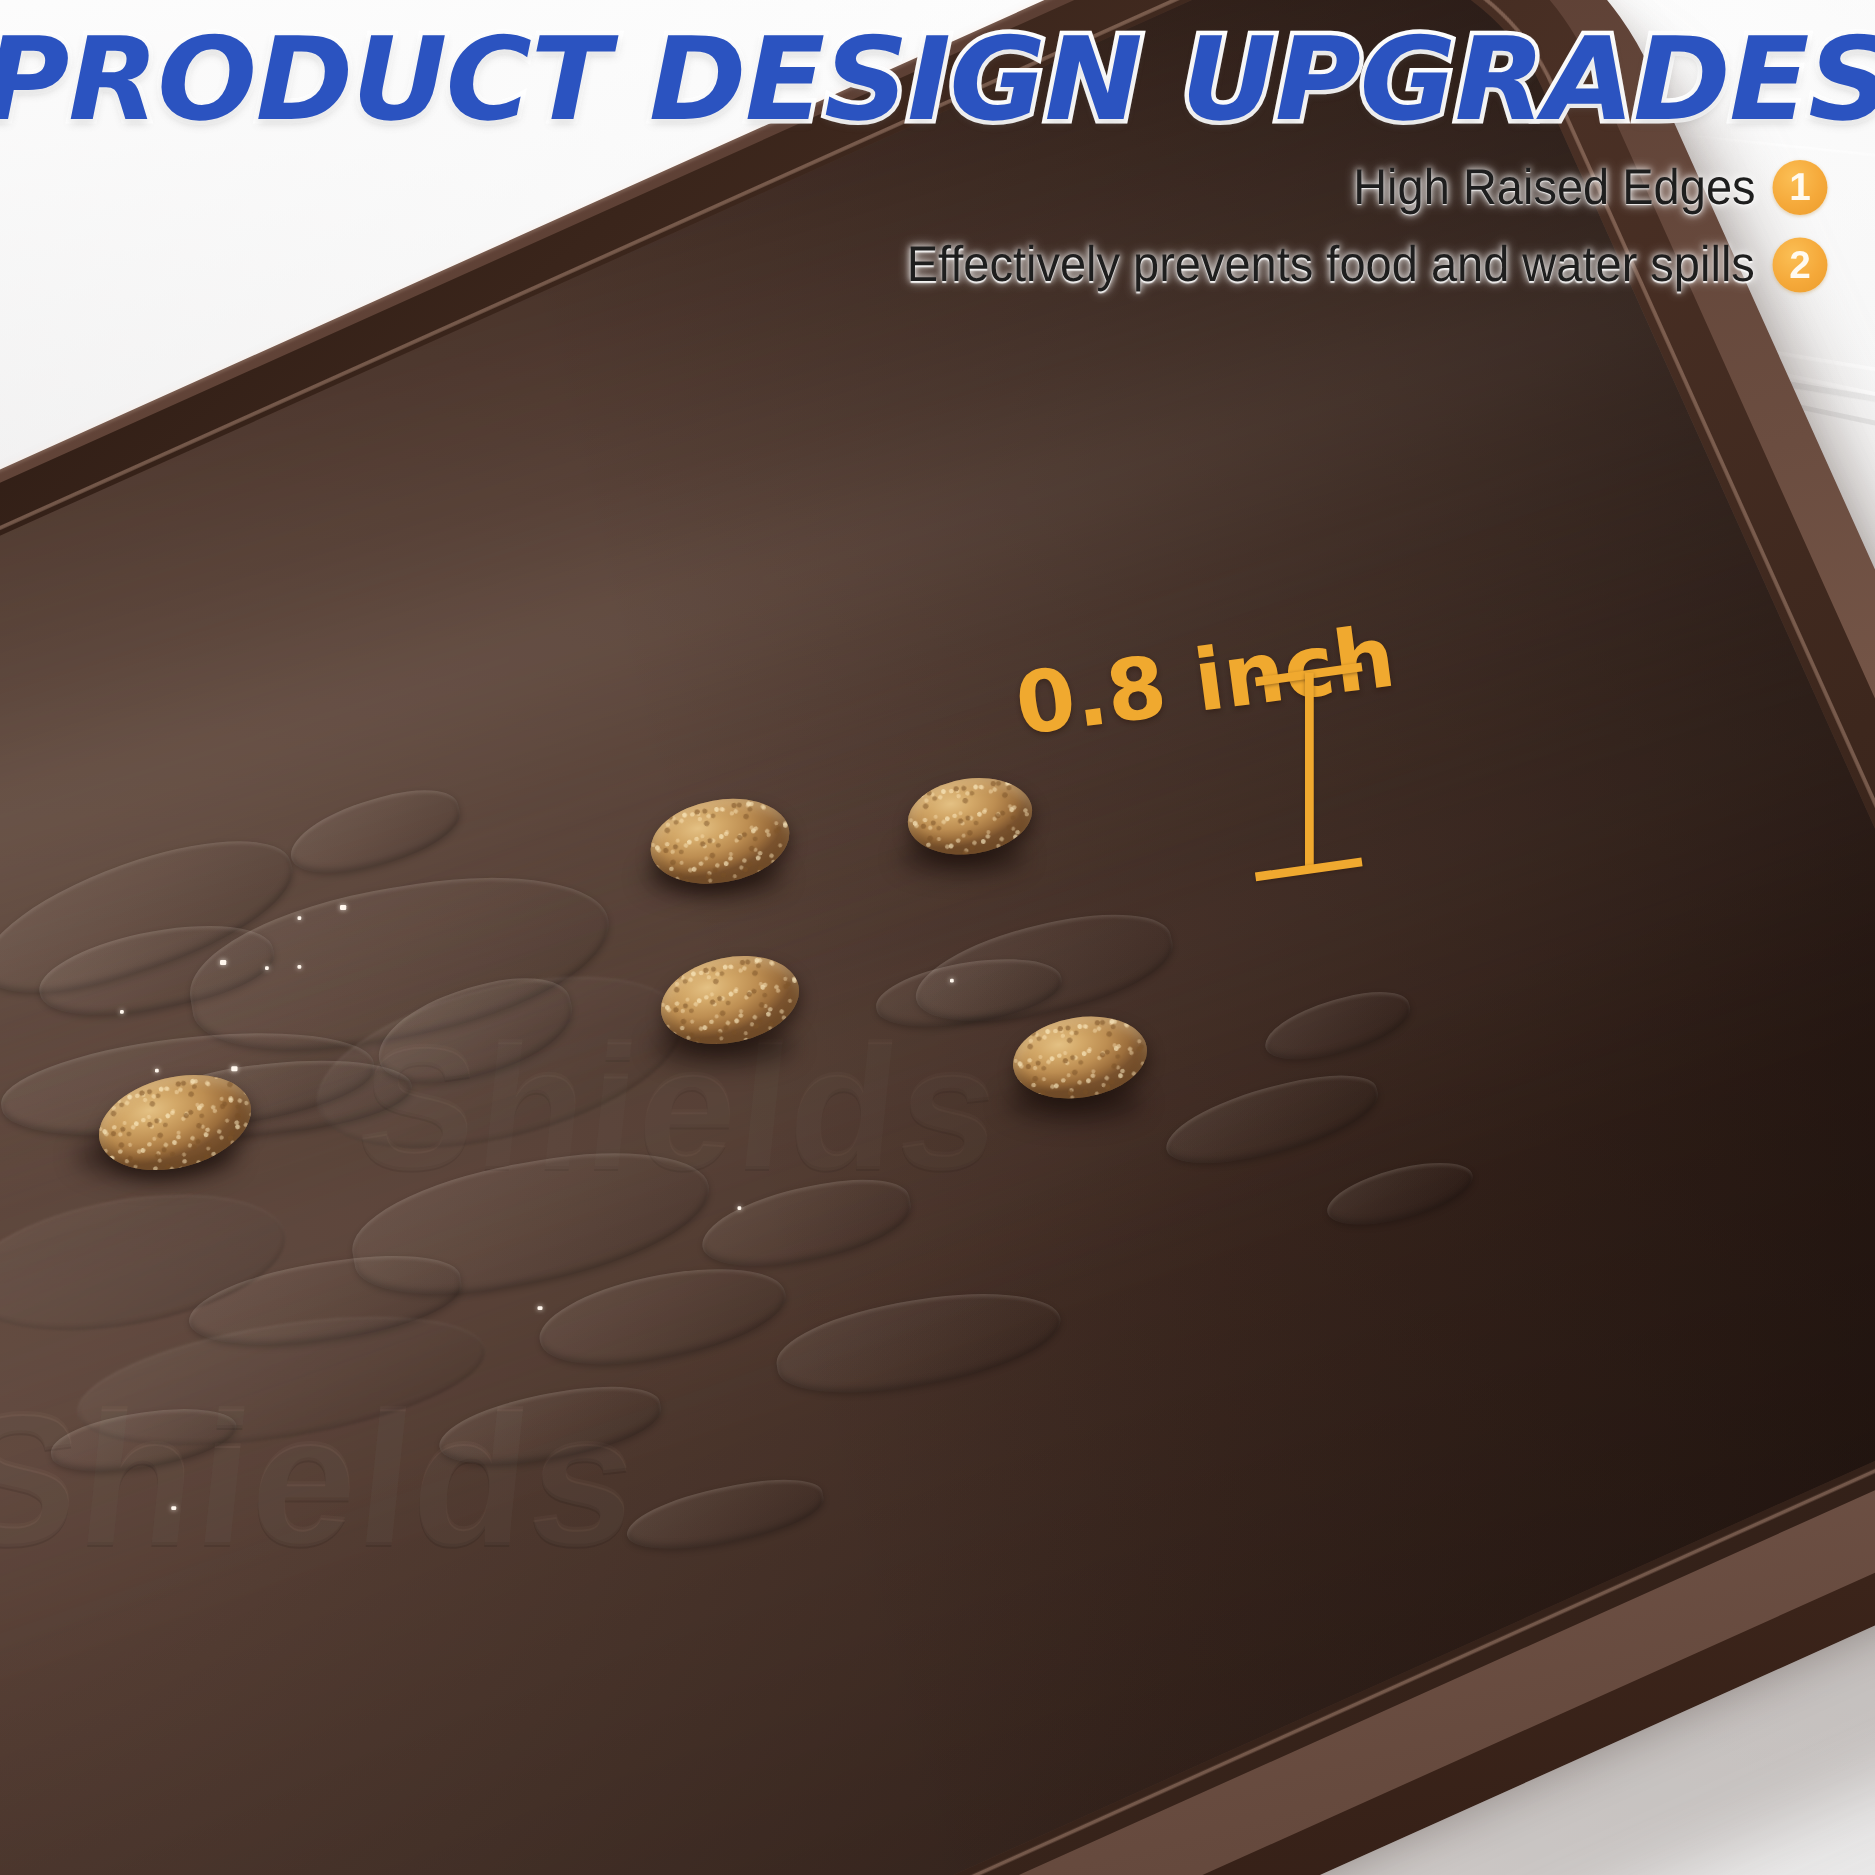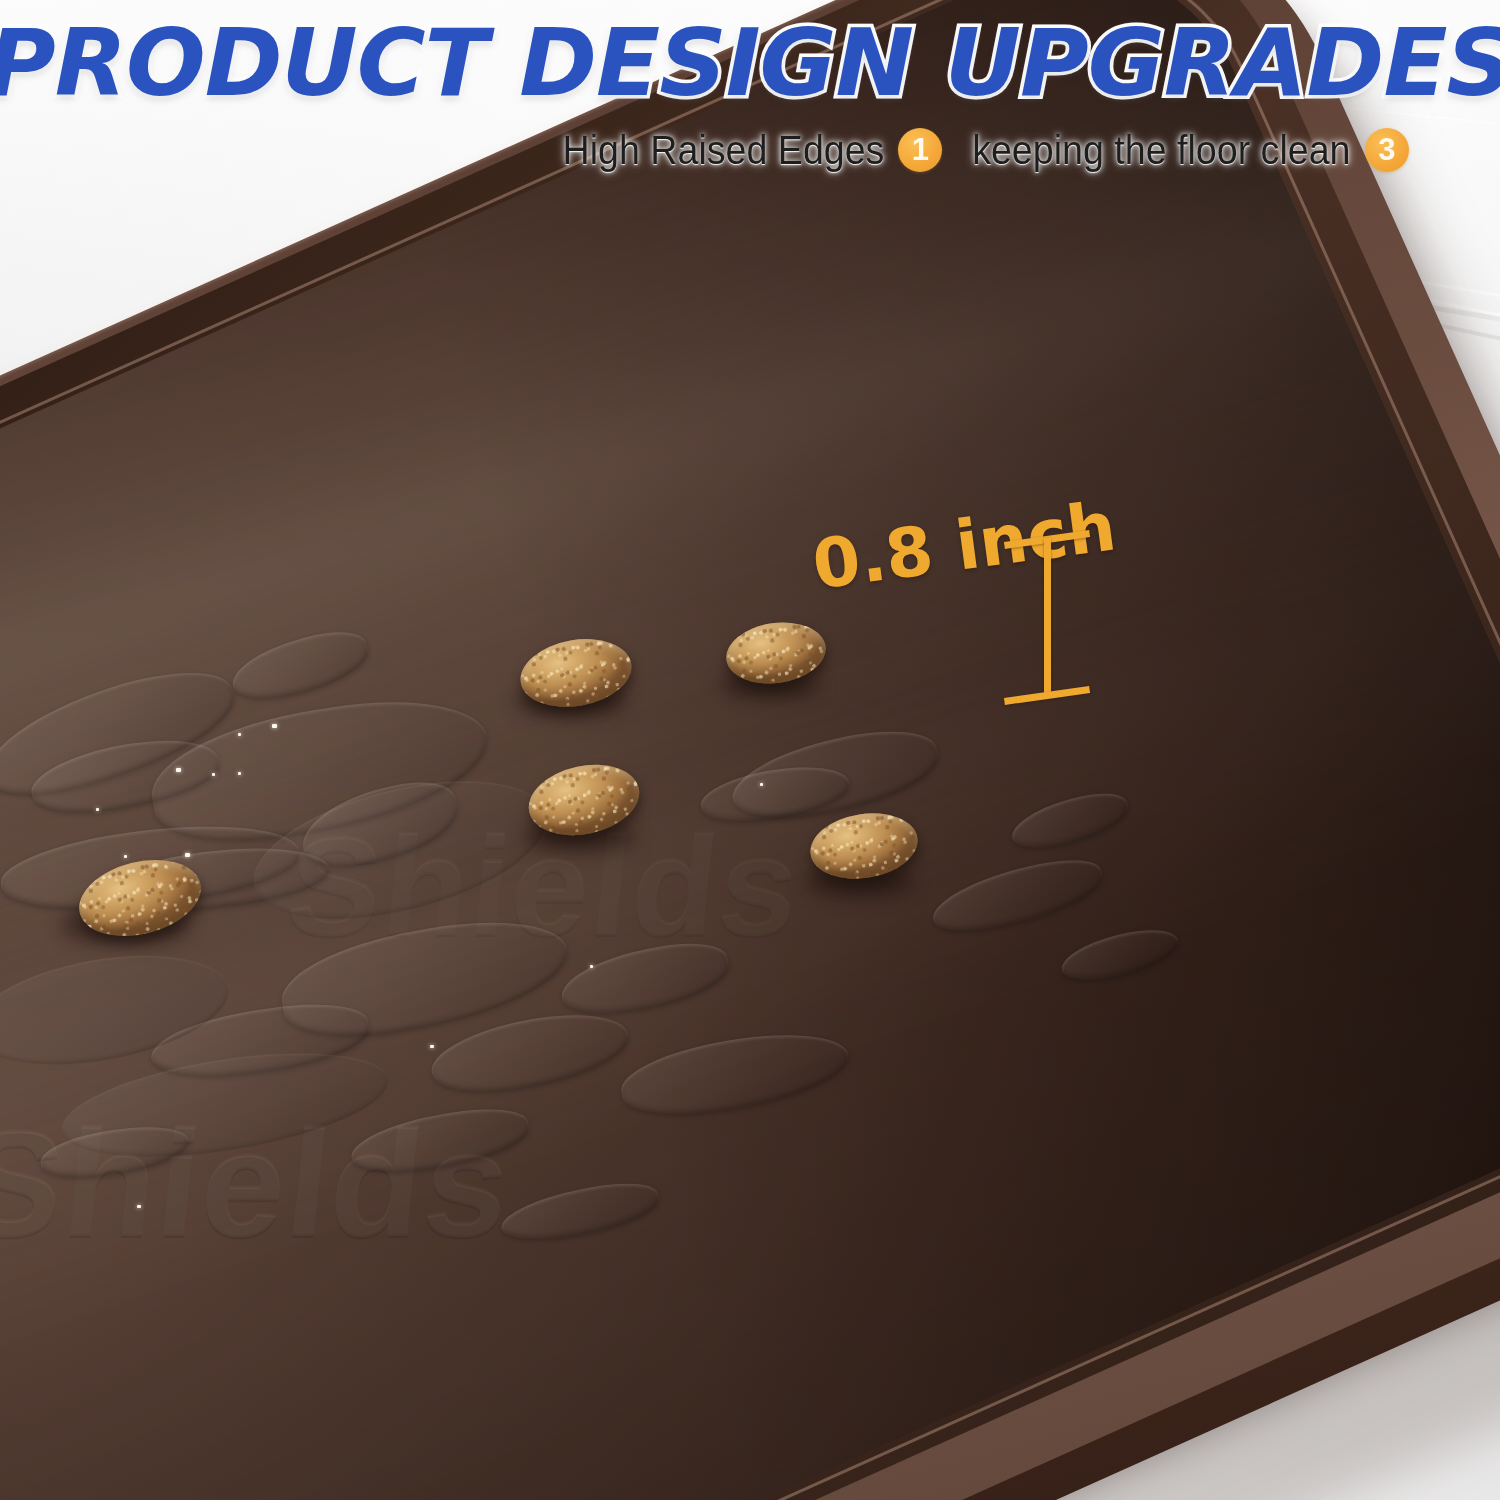--- a/index.html
+++ b/index.html
@@ -277,21 +277,21 @@
       0 3px 7px rgba(120,120,120,.30);
     transform: scaleX(1.02);
   }
 
   
   #feature-list {
     position: absolute;
     right: 38px; top: 122px;
     width: 920px;
     display: flex;
-    flex-direction: row;
+    flex-direction: column;
     gap: 6px;
   }
   .feature-row {
     display: flex;
     align-items: center;
     justify-content: flex-end;
     gap: 14px;
     height: 56px;
   }
   .feature-text {
@@ -422,18 +422,18 @@
   </div>
 
   <div id="headline">PRODUCT DESIGN UPGRADES</div>
 
   <div id="feature-list">
     <div class="feature-row">
       <span class="feature-text">High Raised Edges</span>
       <span class="badge">1</span>
     </div>
     <div class="feature-row">
-      <span class="feature-text">keeping the floor clean</span>
-      <span class="badge">3</span>
+      <span class="feature-text">Effectively prevents food and water spills</span>
+      <span class="badge">2</span>
     </div>
   </div>
 
 </div>
 
 </body></html>

